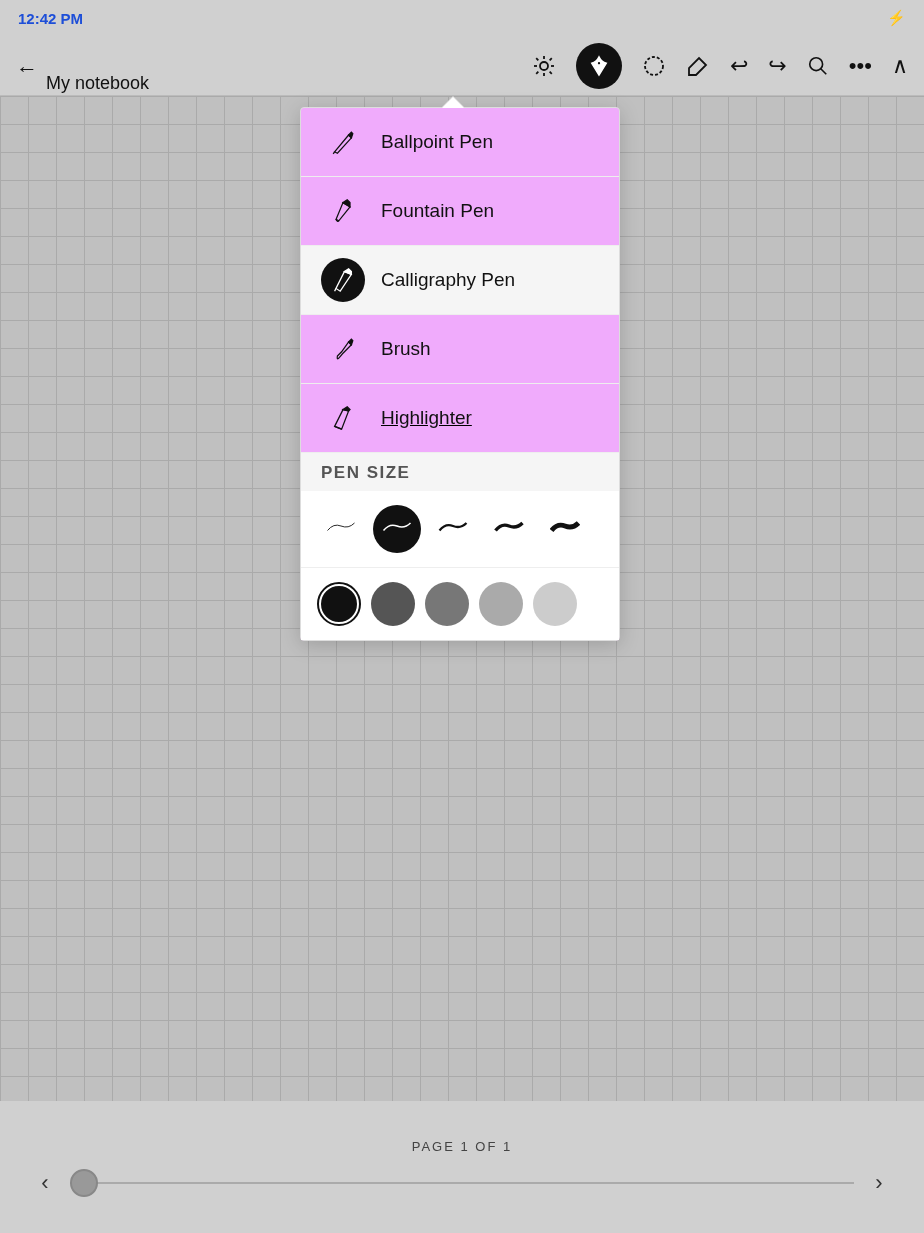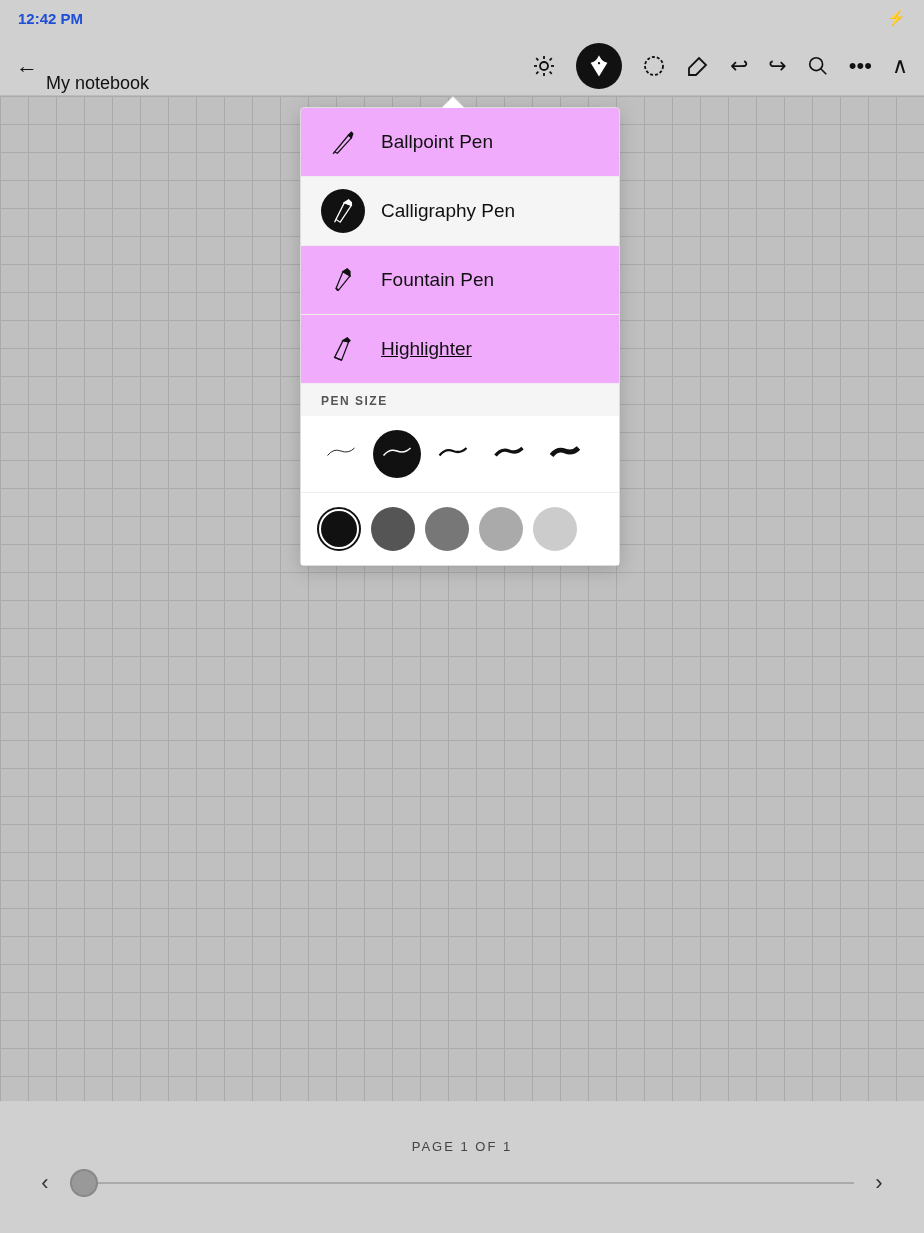--- a/index.html
+++ b/index.html
@@ -171,21 +171,21 @@
 
     
     .pen-svg {
       width: 28px;
       height: 28px;
     }
 
     
     .section-header {
       padding: 10px 20px 8px;
-      font-size: 12px;
+      font-size: 17px;
       font-weight: 700;
       letter-spacing: 1.5px;
       color: #555;
       background: #f5f5f5;
       border-top: 1px solid #eee;
     }
 
     
     .pen-sizes {
       display: flex;
@@ -356,42 +356,51 @@
     <div class="pen-option-icon">
       <svg class="pen-svg" viewBox="0 0 40 40" fill="none" stroke="#111" stroke-width="1.8">
         <path d="M8 34 L28 10 L32 14 L12 36 Z" stroke="#111" fill="none"></path>
         <path d="M28 10 L32 6 L34 8 L32 14 Z" fill="#111"></path>
         <line x1="8" y1="34" x2="6" y2="37" stroke="#111"></line>
       </svg>
     </div>
     <span class="pen-option-label">Ballpoint Pen</span>
   </div>
 
+  <div class="pen-option">
+    <div class="pen-option-icon">
+      <svg class="pen-svg" viewBox="0 0 40 40" fill="none" stroke="#111" stroke-width="1.8">
+        <path d="M10 32 L20 8 L30 14 L14 34 Z" stroke="#111" fill="none"></path>
+        <path d="M20 8 L26 4 L30 8 L30 14 Z" fill="#111"></path>
+        <path d="M10 32 Q12 36 14 34" stroke="#111"></path>
+      </svg>
+    </div>
+    <span class="pen-option-label">Fountain Pen</span>
+  </div>
+
   <div class="pen-option selected">
     <div class="pen-option-icon selected-icon">
       <svg class="pen-svg" viewBox="0 0 40 40" fill="none" stroke="#fff" stroke-width="1.8">
         <path d="M10 32 L22 8 L32 12 L16 36 Z" stroke="#fff" fill="none"></path>
         <path d="M22 8 L28 4 L32 8 L32 12 Z" fill="#fff"></path>
         <line x1="10" y1="32" x2="8" y2="36" stroke="#fff"></line>
       </svg>
     </div>
     <span class="pen-option-label">Calligraphy Pen</span>
   </div>
 
   <div class="pen-option">
     <div class="pen-option-icon">
       <svg class="pen-svg" viewBox="0 0 40 40" fill="none" stroke="#111" stroke-width="1.8">
-        <path d="M10 32 L20 8 L30 14 L14 34 Z" stroke="#111" fill="none"></path>
-        <path d="M20 8 L26 4 L30 8 L30 14 Z" fill="#111"></path>
-        <path d="M10 32 Q12 36 14 34" stroke="#111"></path>
-      </svg>
-    </div>
-    <span class="pen-option-label">Fountain Pen</span>
-  </div>
-
+        <path d="M12 30 Q14 28 18 24 L28 10 L32 14 L20 26 Q17 30 14 33 Q11 36 12 30 Z" stroke="#111" fill="none"></path>
+        <path d="M28 10 L32 6 L34 8 L32 14 Z" fill="#111"></path>
+      </svg>
+    </div>
+    <span class="pen-option-label">Brush</span>
+  </div>
 
   <div class="pen-option" style="border-bottom:none;text-decoration:underline;">
     <div class="pen-option-icon">
       <svg class="pen-svg" viewBox="0 0 40 40" fill="none" stroke="#111" stroke-width="1.8">
         <path d="M8 32 L20 8 L28 10 L18 36 Z" stroke="#111" fill="none"></path>
         <path d="M20 8 L26 4 L30 8 L28 10 Z" fill="#111"></path>
         <line x1="8" y1="32" x2="18" y2="36" stroke="#111"></line>
       </svg>
     </div>
     <span class="pen-option-label">Highlighter</span>

